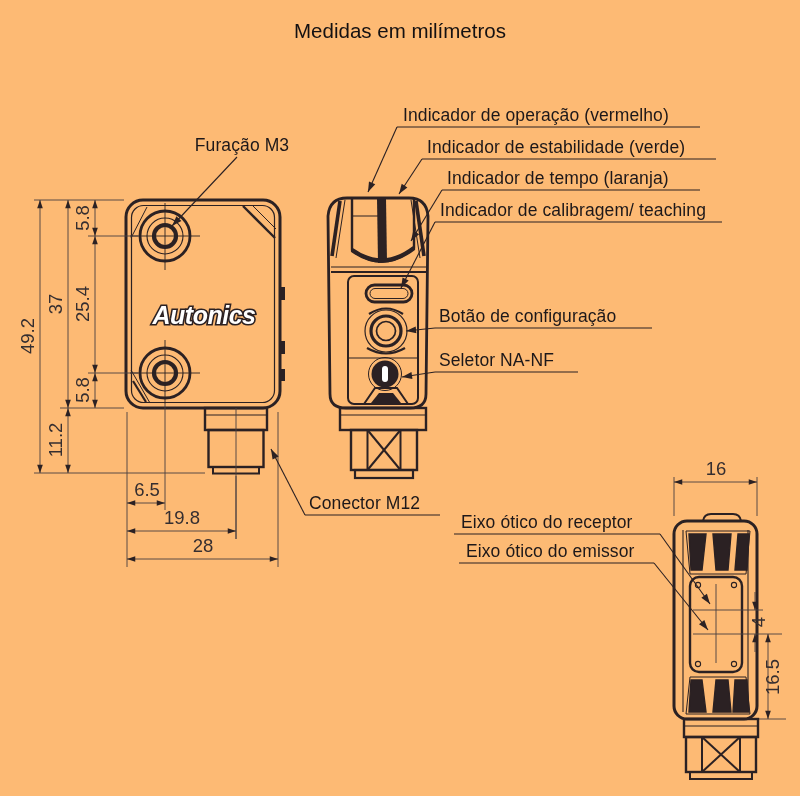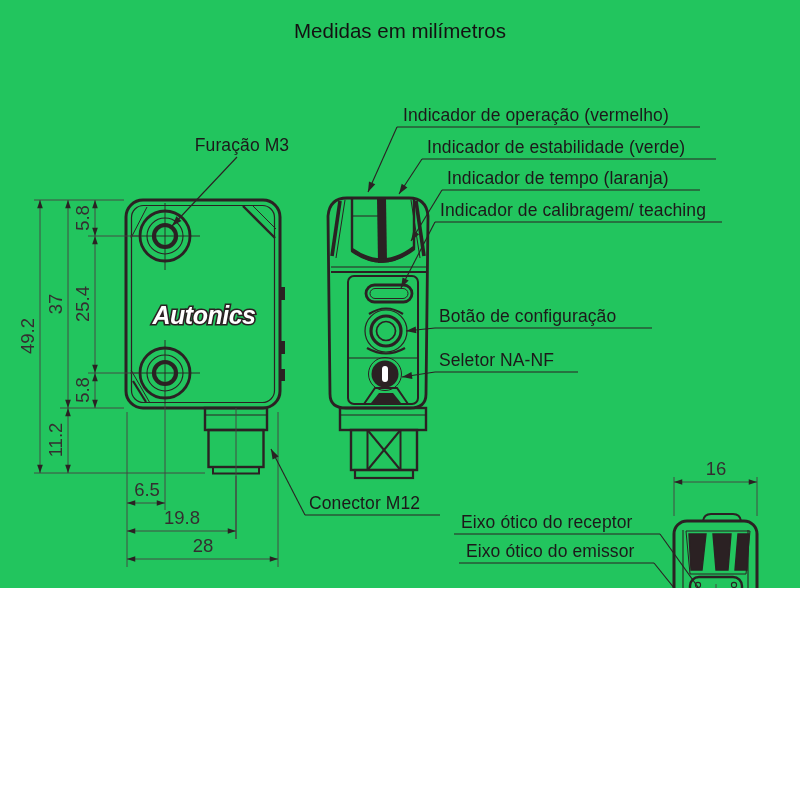--- a/index.html
+++ b/index.html
@@ -1,16 +1,16 @@
 <!DOCTYPE html>
 <html><head>
 <meta charset="utf-8">
 <style>
   html,body{margin:0;padding:0;background:#ffffff;}
-  .stage{width:800px;height:588px;position:relative;background:#22c55e;overflow:hidden;
+  .stage{width:800px;height:796px;position:relative;background:#fdba74;overflow:hidden;
          font-family:"Liberation Sans",sans-serif;}
   svg{display:block}
   text{font-family:"Liberation Sans",sans-serif;}
   .title{font-size:20.5px;fill:#141112;}
   .lbl{font-size:17.5px;fill:#1d181a;letter-spacing:.1px;}
   .dim{font-size:18.5px;fill:#352e30;}
   .ink{stroke:#2b2123;}
   .thin{stroke:#474042;stroke-width:.9;}
   .ldr{stroke:#2b2123;stroke-width:1.1;}
   .logo{font-size:25px;font-weight:bold;font-style:italic;fill:#ffffff;stroke:#2b2123;

